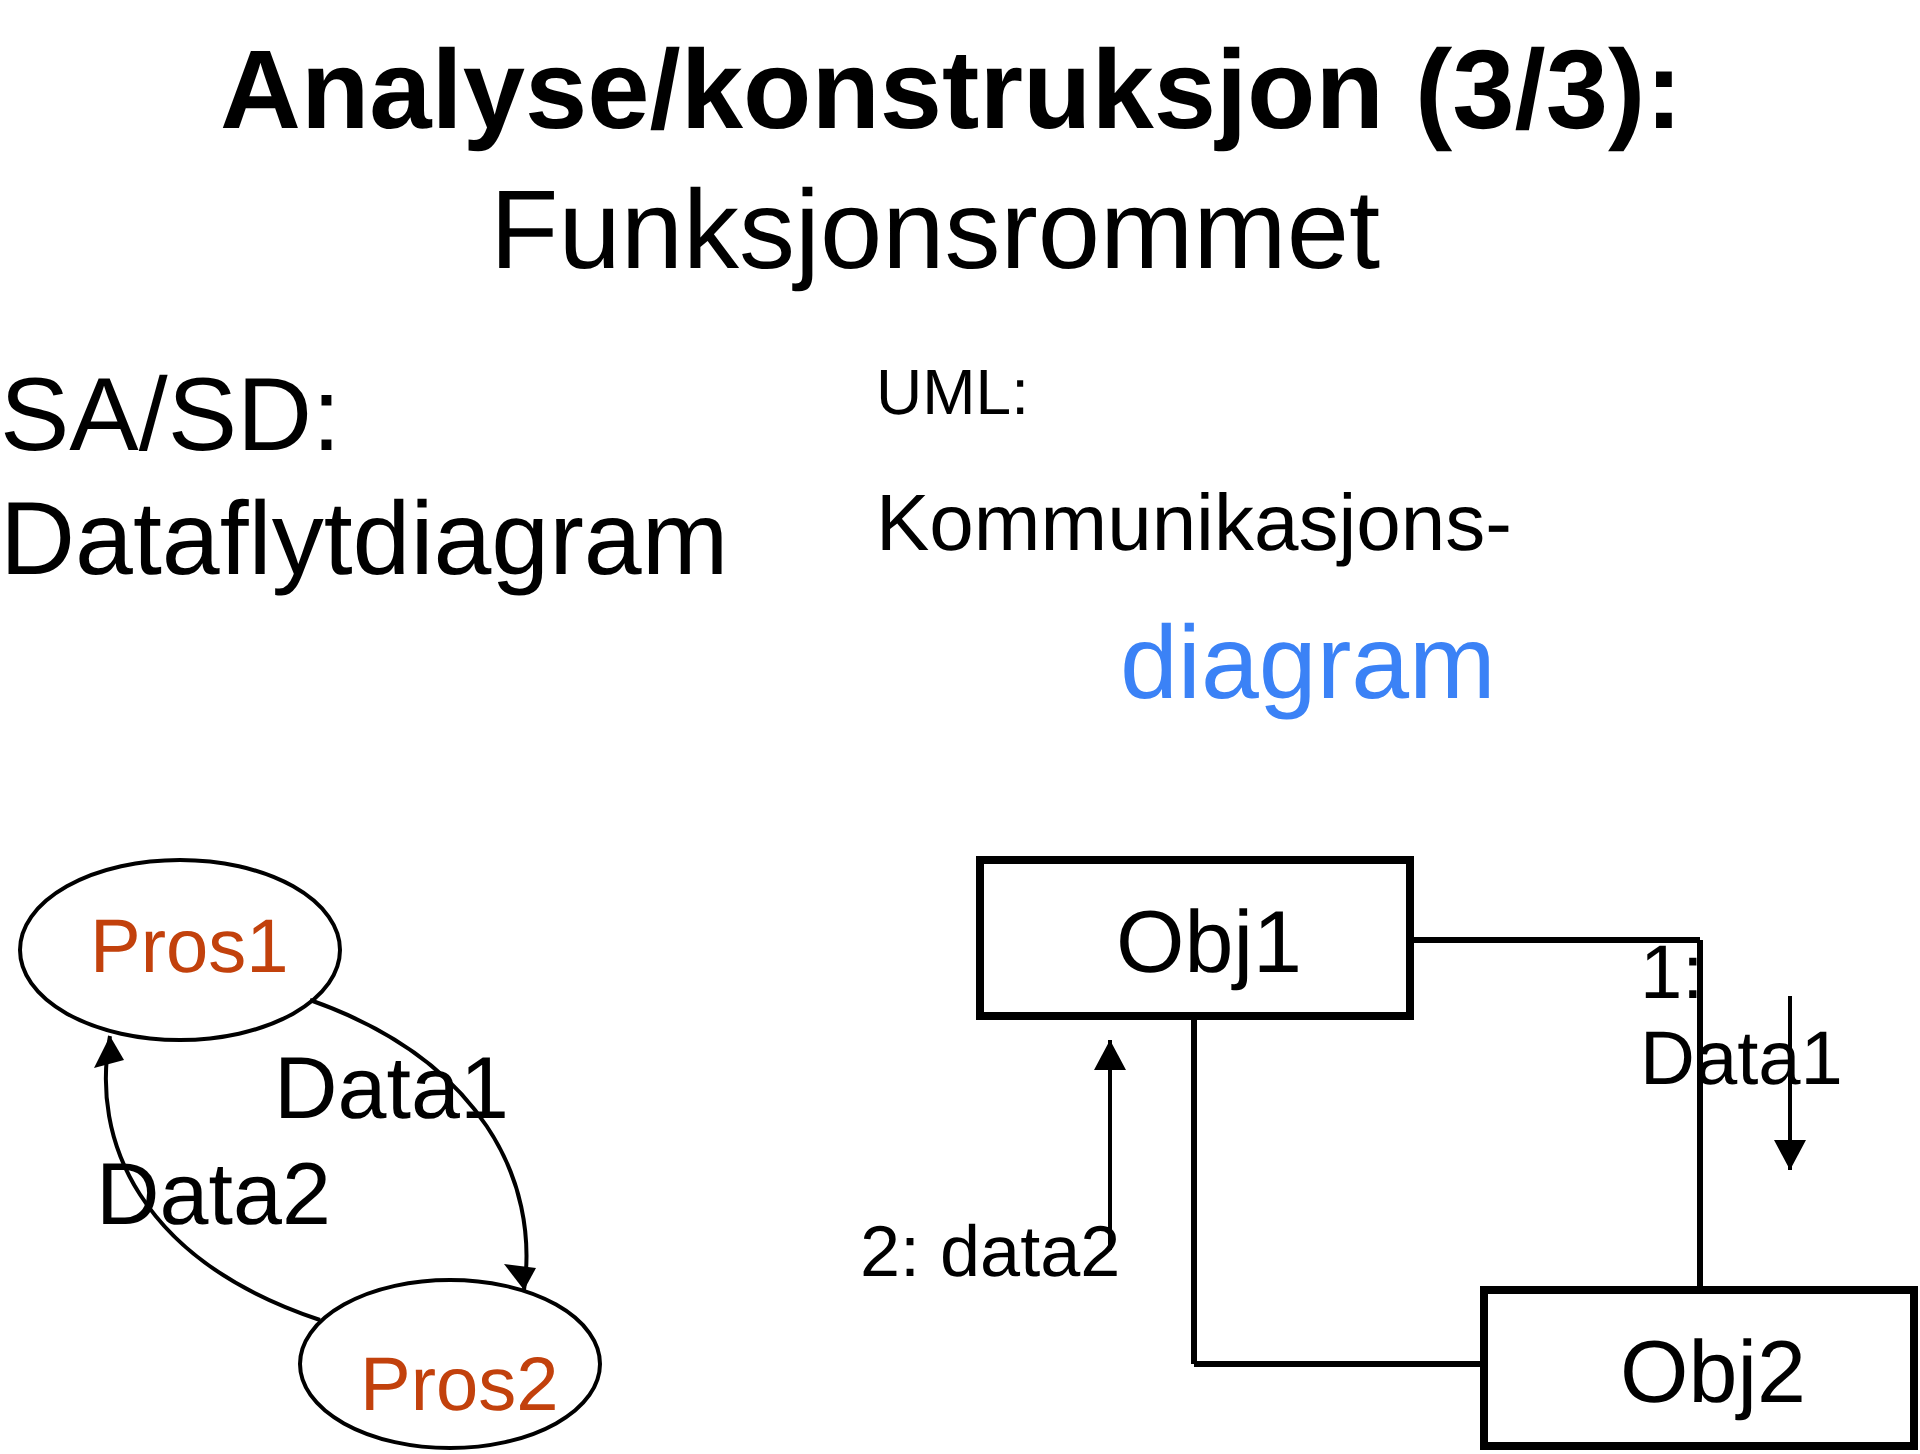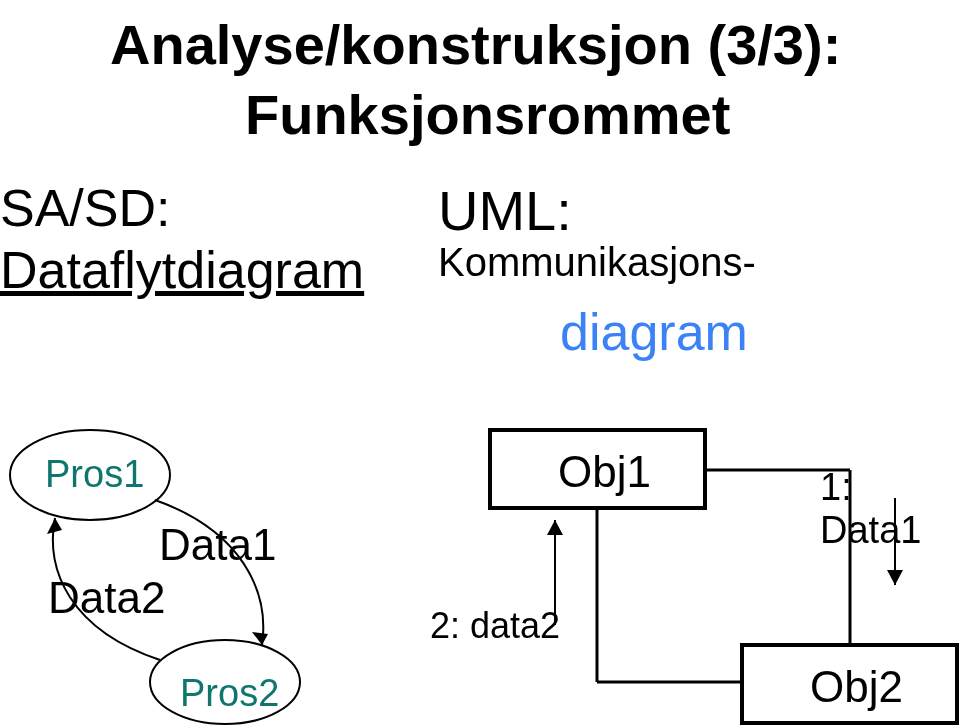--- a/index.html
+++ b/index.html
@@ -18,43 +18,42 @@
       font-size: 56px;
       font-weight: bold;
       color: #000;
       white-space: nowrap;
     }
     .subtitle {
       position: absolute;
       top: 82px;
       left: 245px;
       font-size: 56px;
-      font-weight: bold;
+      font-weight: normal;
       color: #000;
     }
     .left-heading-1 {
       position: absolute;
       top: 178px;
       left: 0px;
       font-size: 52px;
       color: #000;
     }
     .left-heading-2 {
       position: absolute;
       top: 240px;
       left: 0px;
       font-size: 52px;
       color: #000;
-      text-decoration: underline;
     }
     .right-heading-1 {
       position: absolute;
       top: 178px;
       left: 438px;
-      font-size: 56px;
+      font-size: 32px;
       color: #000;
     }
     .right-heading-2 {
       position: absolute;
       top: 240px;
       left: 438px;
       font-size: 40px;
       color: #000;
     }
     .right-heading-3 {
@@ -73,21 +72,21 @@
       pointer-events: none;
     }
     .node-label {
       position: absolute;
       font-size: 44px;
       color: #000;
     }
     .ellipse-label {
       position: absolute;
       font-size: 38px;
-      color: #0f766e;
+      color: #c2410c;
       text-align: right;
     }
   </style>
 </head>
 <body>
 
 <div class="title">Analyse/konstruksjon (3/3):</div>
 <div class="subtitle">Funksjonsrommet</div>
 
 <div class="left-heading-1">SA/SD:</div>
@@ -121,19 +120,19 @@
 
   <line x1="895" y1="498" x2="895" y2="585" stroke="#000" stroke-width="2"></line>
   <polygon points="895,585 887,570 903,570" fill="#000"></polygon>
 
   <line x1="555" y1="625" x2="555" y2="520" stroke="#000" stroke-width="2"></line>
   <polygon points="555,520 547,535 563,535" fill="#000"></polygon>
 </svg>
 
 <div class="ellipse-label" style="left:45px; top:453px;">Pros1</div>
 <div class="ellipse-label" style="left:180px; top:660px;margin-top:12px;">Pros2</div>
-<div class="node-label" style="left:159px; top:520px;">Data1</div>
+<div class="node-label" style="left:137px; top:520px;">Data1</div>
 <div class="node-label" style="left:48px; top:573px;">Data2</div>
 
 <div class="node-label" style="left:558px; top:447px;">Obj1</div>
 <div class="node-label" style="left:810px; top:662px;">Obj2</div>
 <div class="node-label" style="left:820px; top:466px; font-size:38px;">1: Data1</div>
 <div class="node-label" style="left:430px; top:605px; font-size:36px;">2: data2</div>
 
 </body></html>

